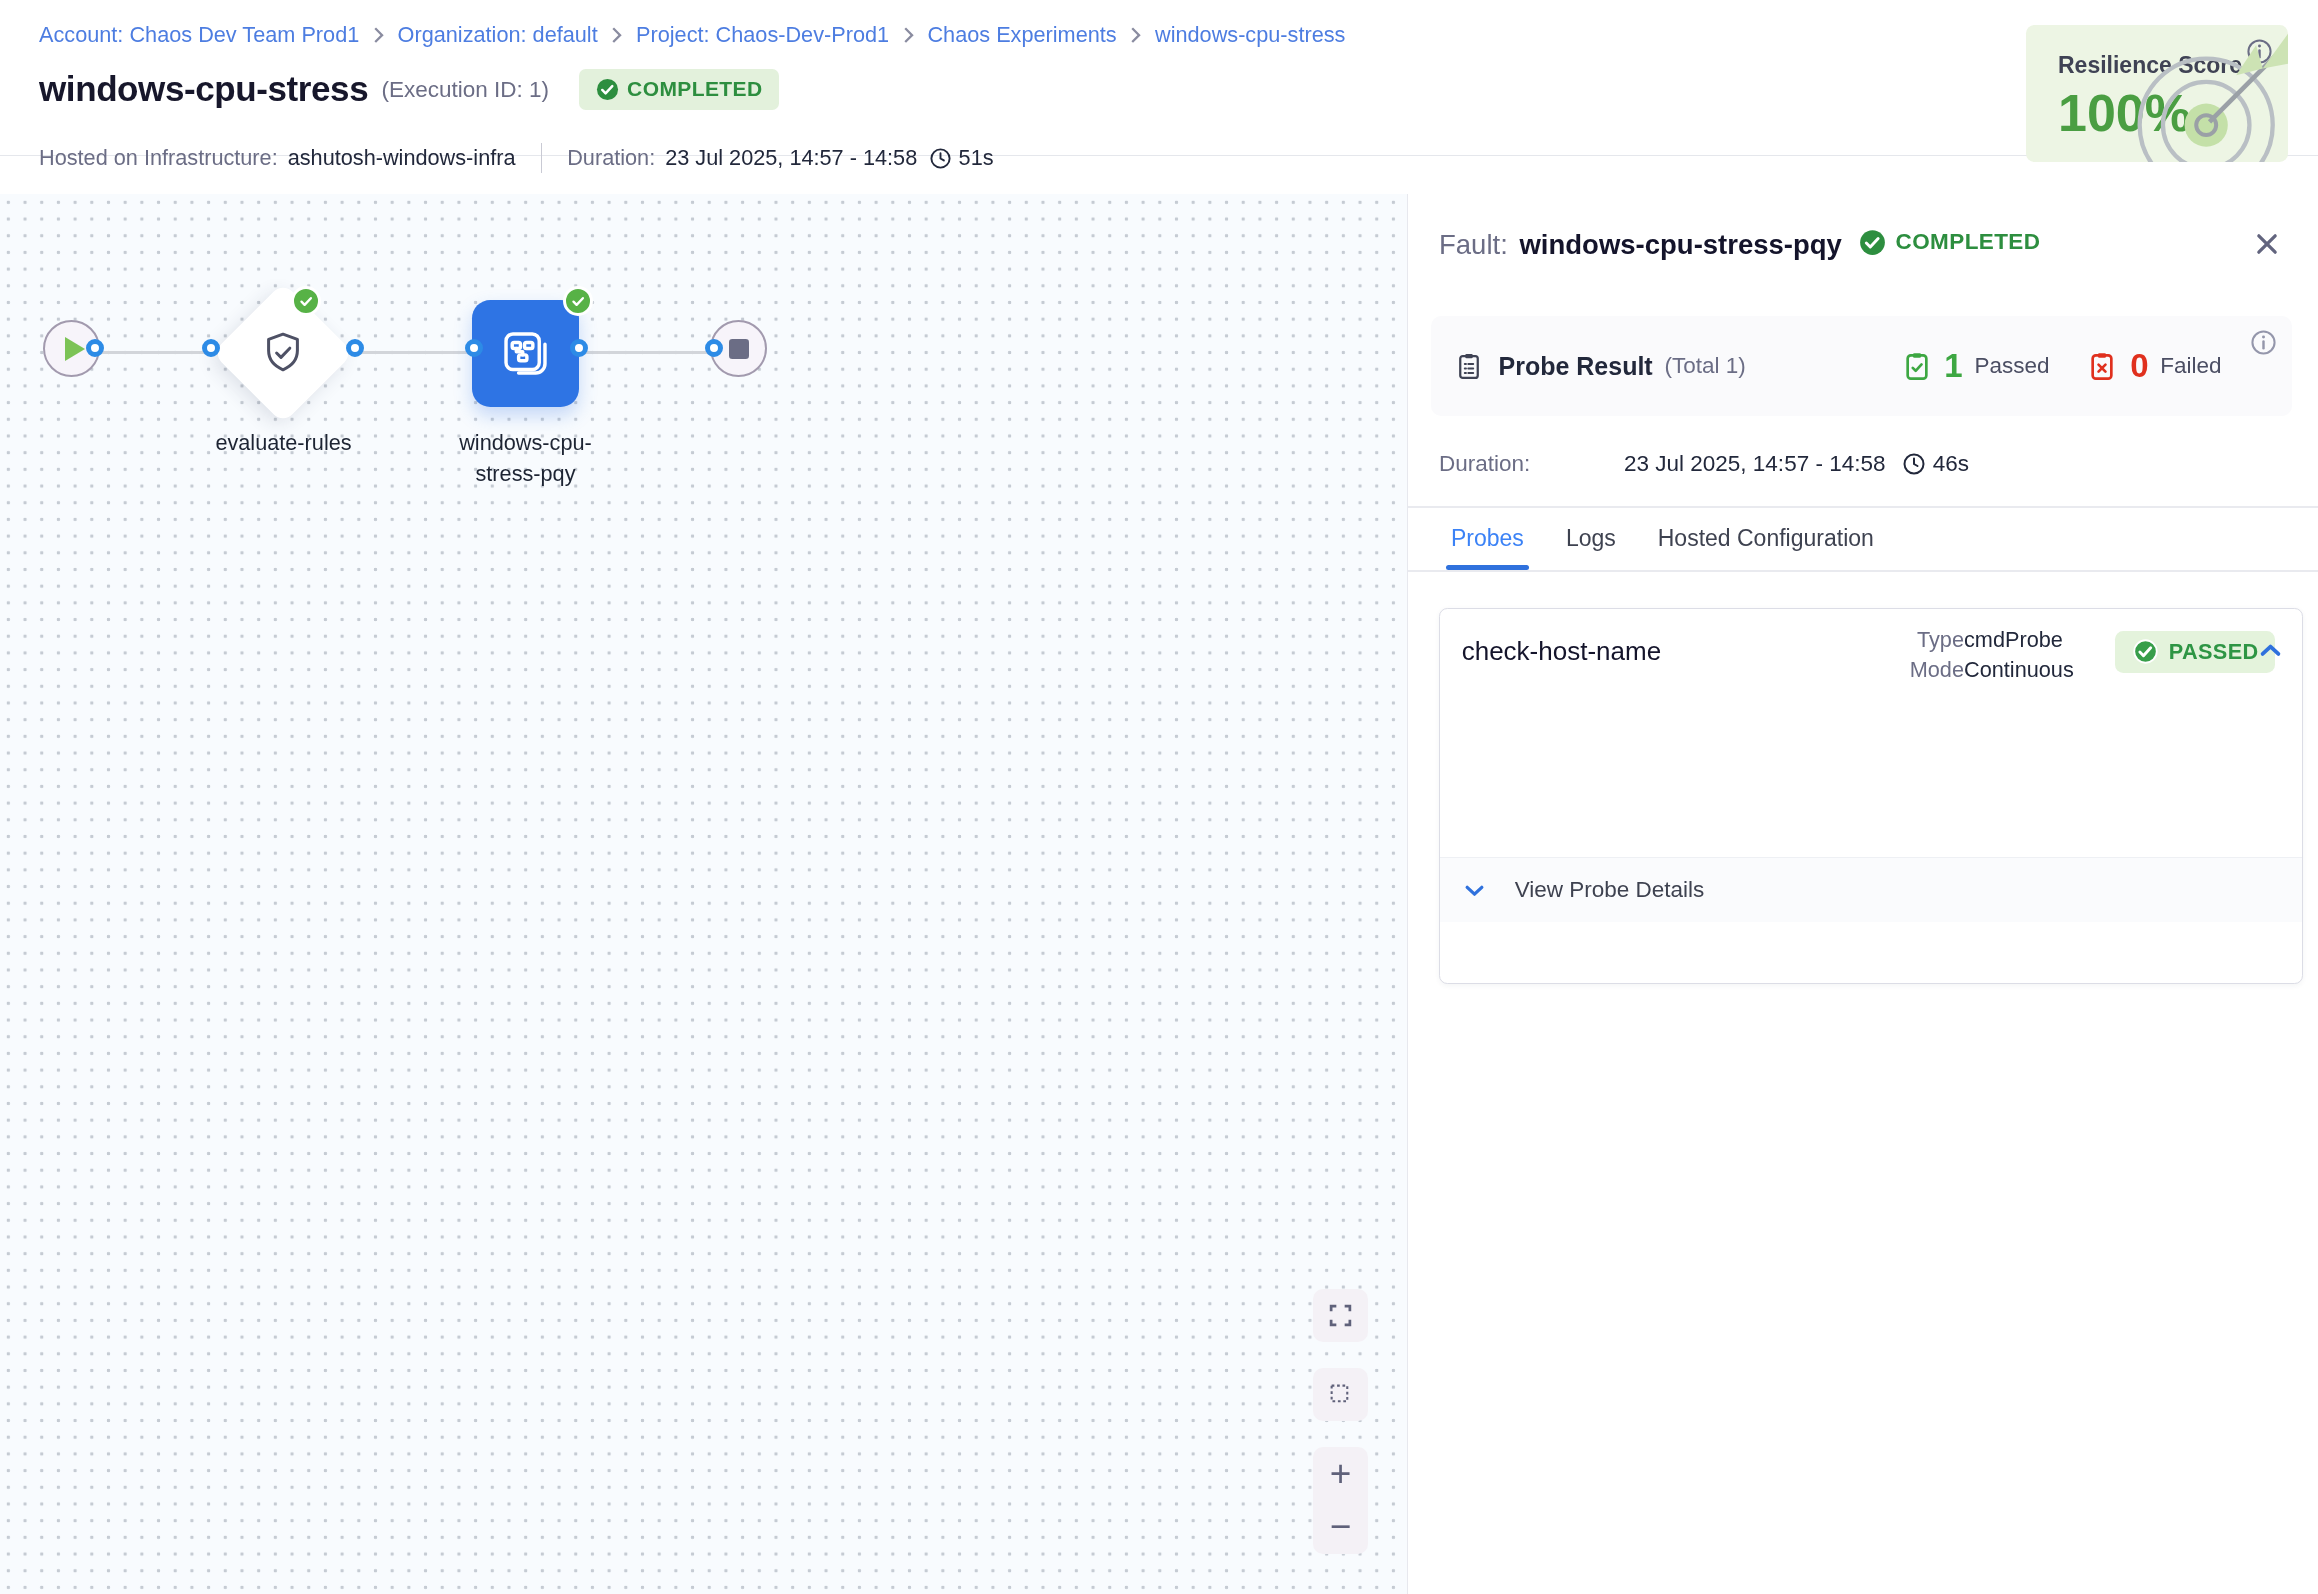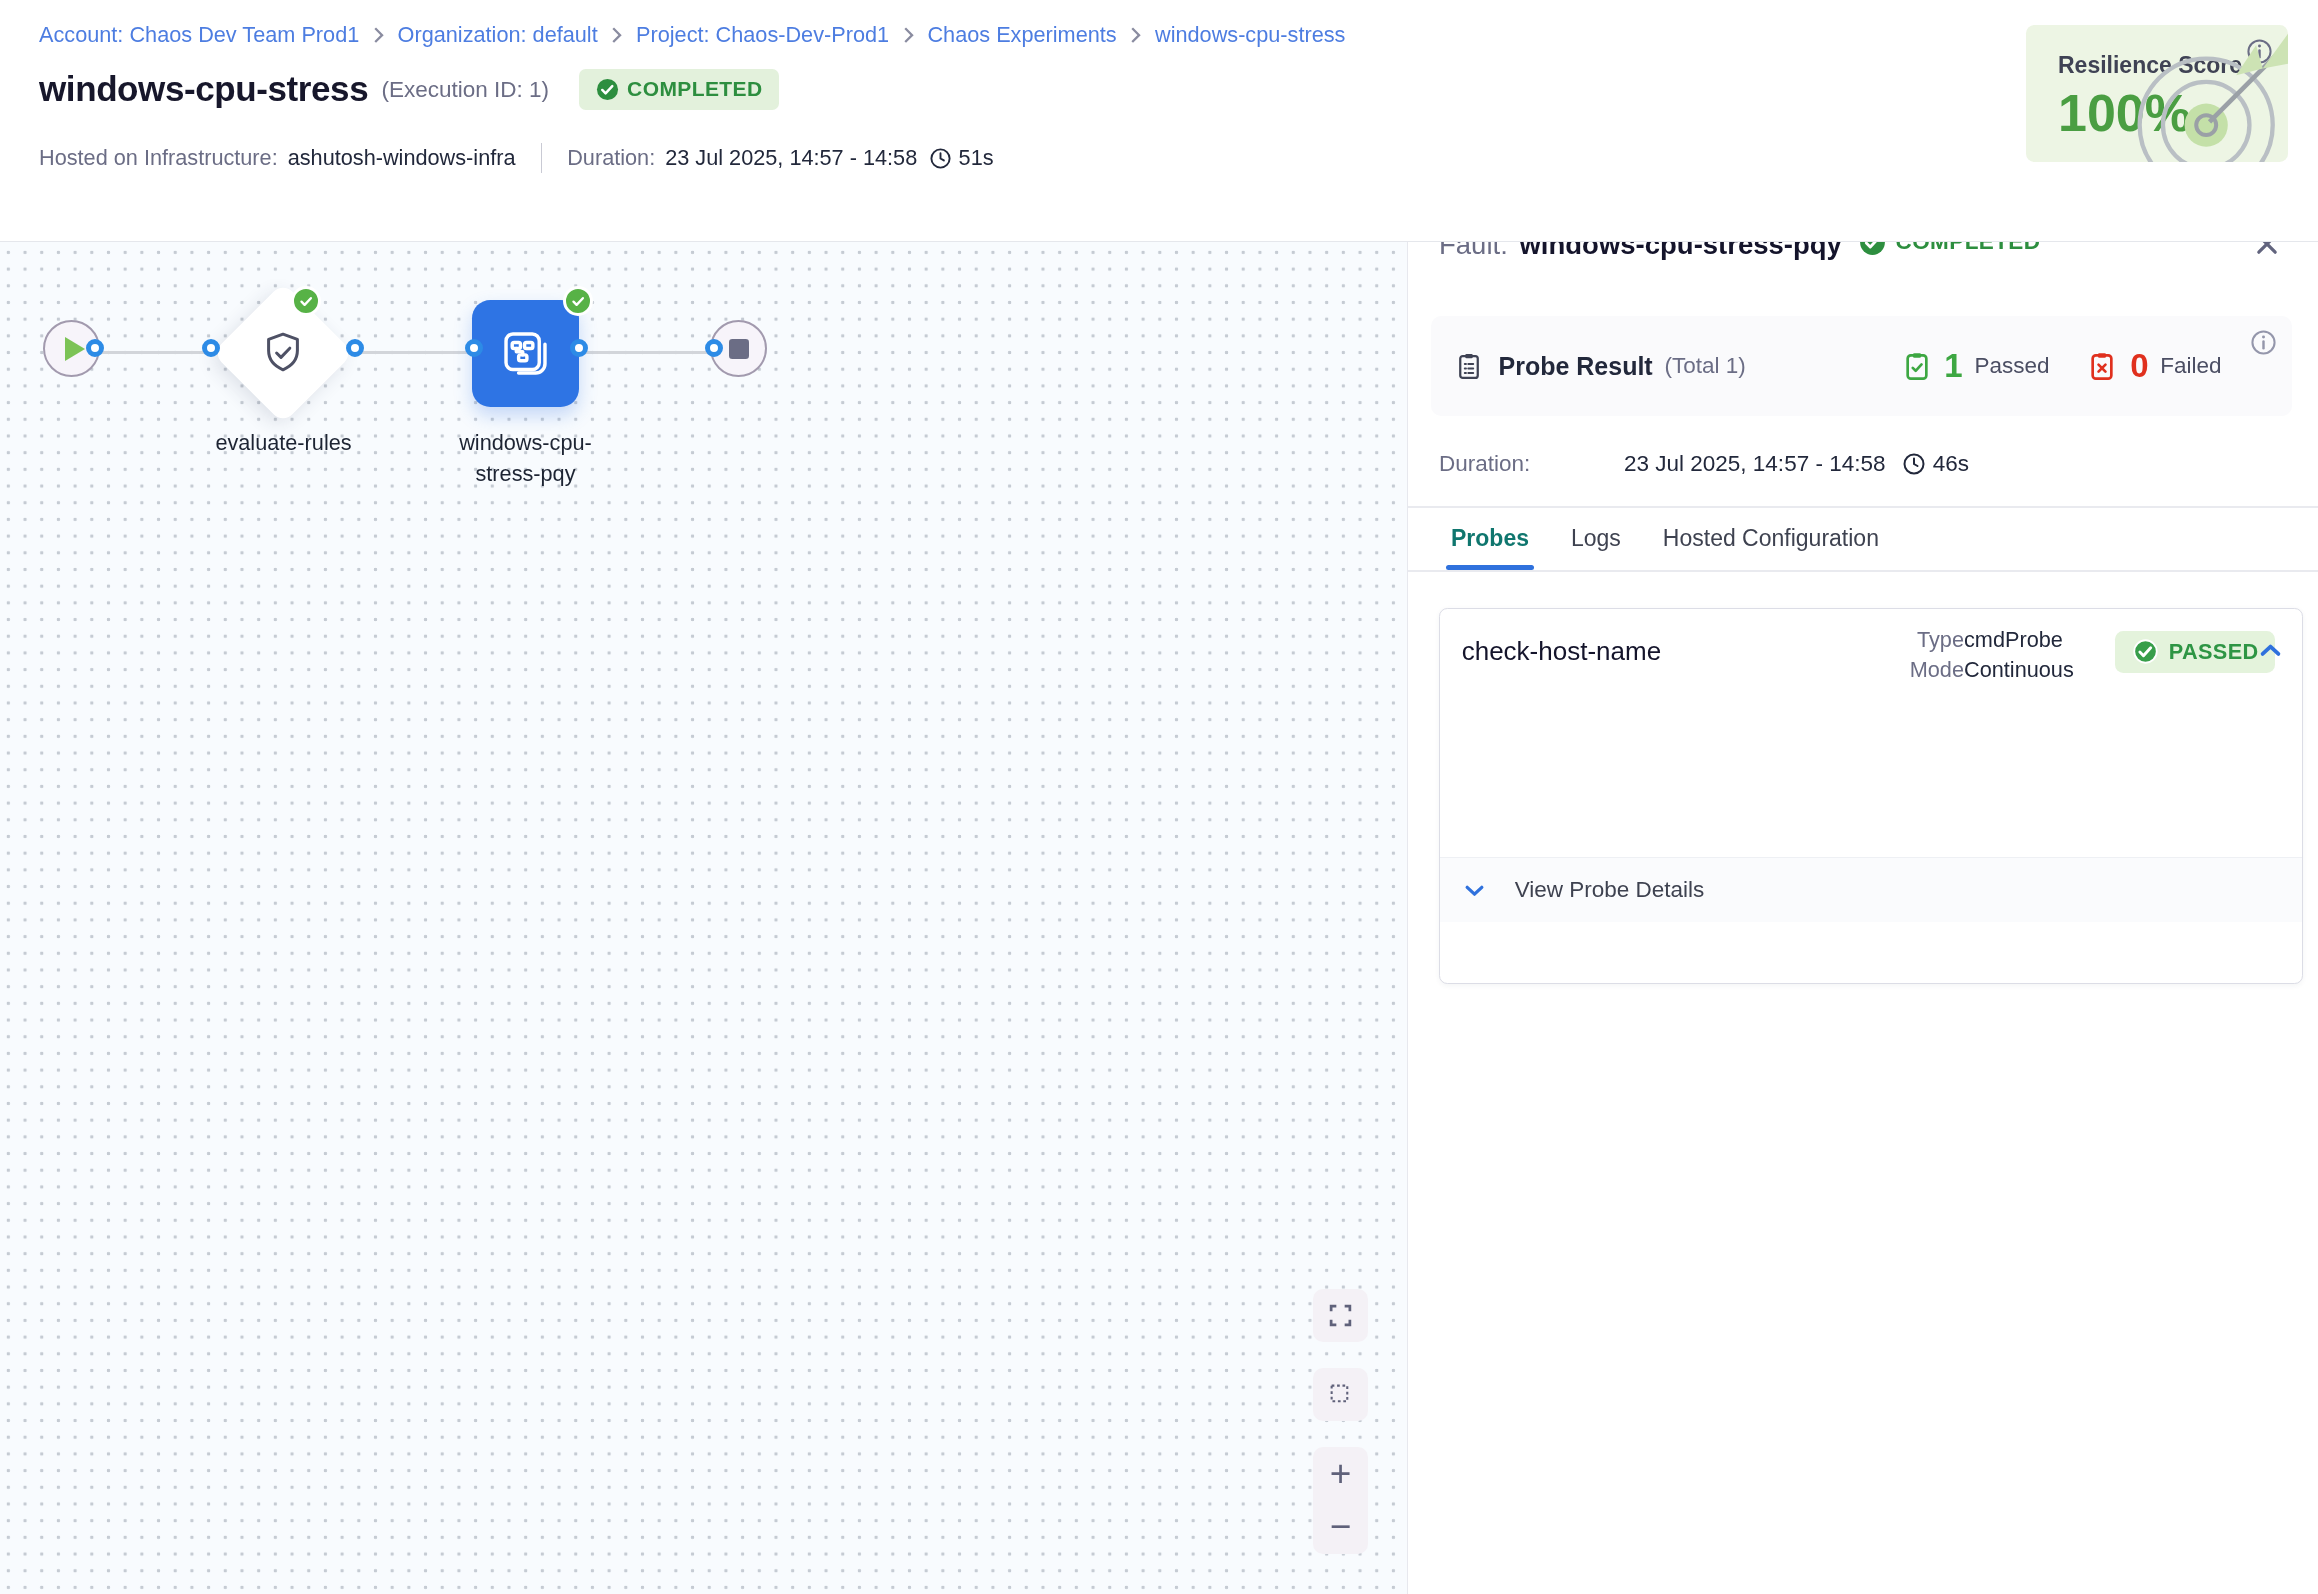--- a/index.html
+++ b/index.html
@@ -1,20 +1,20 @@
 <!DOCTYPE html>
 <html style="font-size:13.3px"><head>
 <meta charset="utf-8">
 <style>
   * { margin:0; padding:0; box-sizing:border-box; }
   html,body { width:2319px; height:1594px; overflow:hidden; background:#fff;
     font-family:"Liberation Sans", sans-serif; -webkit-font-smoothing:antialiased; }
 
   
-  #header { position:absolute; left:0; top:0; width:2319px; height:242px; background:#fff;
+  #header { position:absolute; left:0; top:0; width:2319px; height:156px; background:#fff;
     border-bottom:1.7px solid #e5e7ec; z-index:5; }
   #breadcrumb { position:absolute; left:39px; top:21.7px; display:flex; align-items:center; gap:12.5px;
     font-size:21.7px; color:#4d7de1; }
   #breadcrumb a { color:#4d7de1; text-decoration:none; cursor:pointer; }
   .crumb-sep { display:flex; align-items:center; }
   #title-row { position:absolute; left:39px; top:69px; display:flex; align-items:center; }
   #page-title { font-size:35px; font-weight:bold; color:#17172b; letter-spacing:-0.4px; }
   #exec-id { font-size:22.5px; color:#6b6d85; margin-left:13.3px; margin-top:2px; }
   .status-badge { display:flex; align-items:center; gap:8.3px; background:#e3f1dc; border-radius:6.7px;
     padding:8.3px 16.7px; margin-left:30px; }
@@ -79,21 +79,21 @@
   .count-num-fail { font-size:33px; font-weight:bold; color:#e0301e; }
   .count-lbl { font-size:22.5px; color:#4b4e63; }
   #probe-result-card .info-icon { position:absolute; top:13.3px; right:15px; }
 
   #panel-duration { position:absolute; left:31px; top:257px; display:flex; align-items:center; font-size:22.5px; }
   #panel-duration .lbl { width:185px; }
   #panel-divider { position:absolute; left:0; top:312px; width:100%; height:1.7px; background:#e9eaef; }
 
   #tabs { position:absolute; left:43px; top:331px; display:flex; gap:42px; font-size:23px; }
   .tab { color:#3e4250; cursor:pointer; padding-bottom:18.3px; position:relative; }
-  .tab.active { color:#0f766e; font-weight:bold; }
+  .tab.active { color:#3b82f6; font-weight:normal; }
   .tab.active::after { content:""; position:absolute; left:-5px; right:-5px; bottom:0; height:5px;
     background:#2f71dd; border-radius:3.3px; }
   #tabbar-border { position:absolute; left:0; top:376px; width:100%; height:1.7px; background:#e9eaef; }
 
   #probe-card { position:absolute; left:31px; top:414px; width:864px; height:376px; background:#fff;
     border:1.7px solid #dcdde6; border-radius:8.3px; overflow:hidden; box-shadow:0 1.7px 5px rgba(40,50,80,.05);text-align:right; }
   #probe-card-header { position:relative; height:83px; }
   #probe-name { position:absolute; left:21.7px; top:27px; font-size:26px; color:#14142b; }
   .meta-row { position:absolute; left:456px; display:flex; font-size:21.7px; }
   .meta-row .mlbl { color:#6b6d85; width:68px; }

